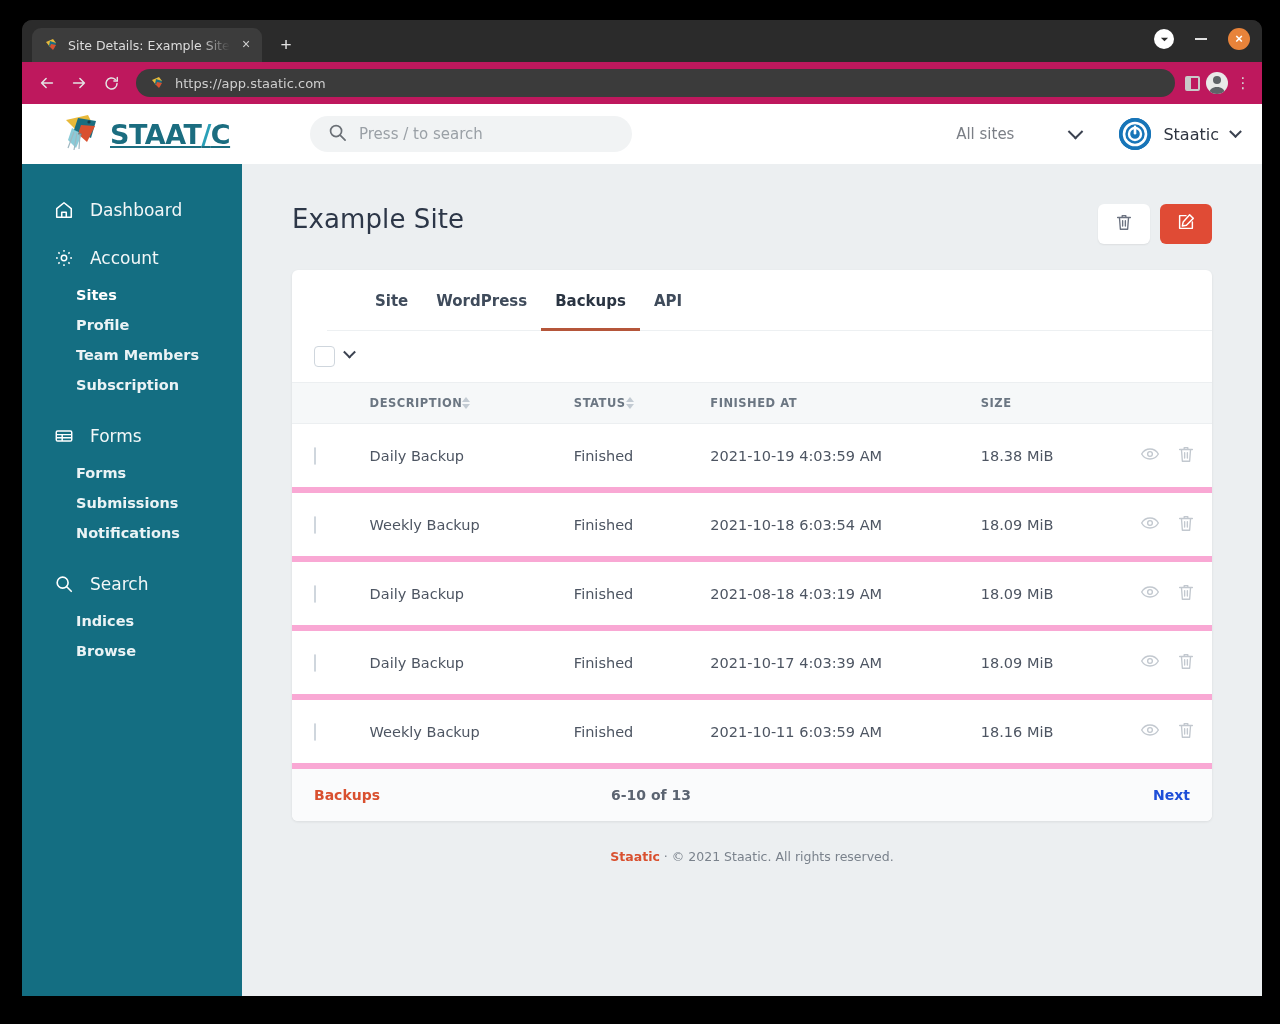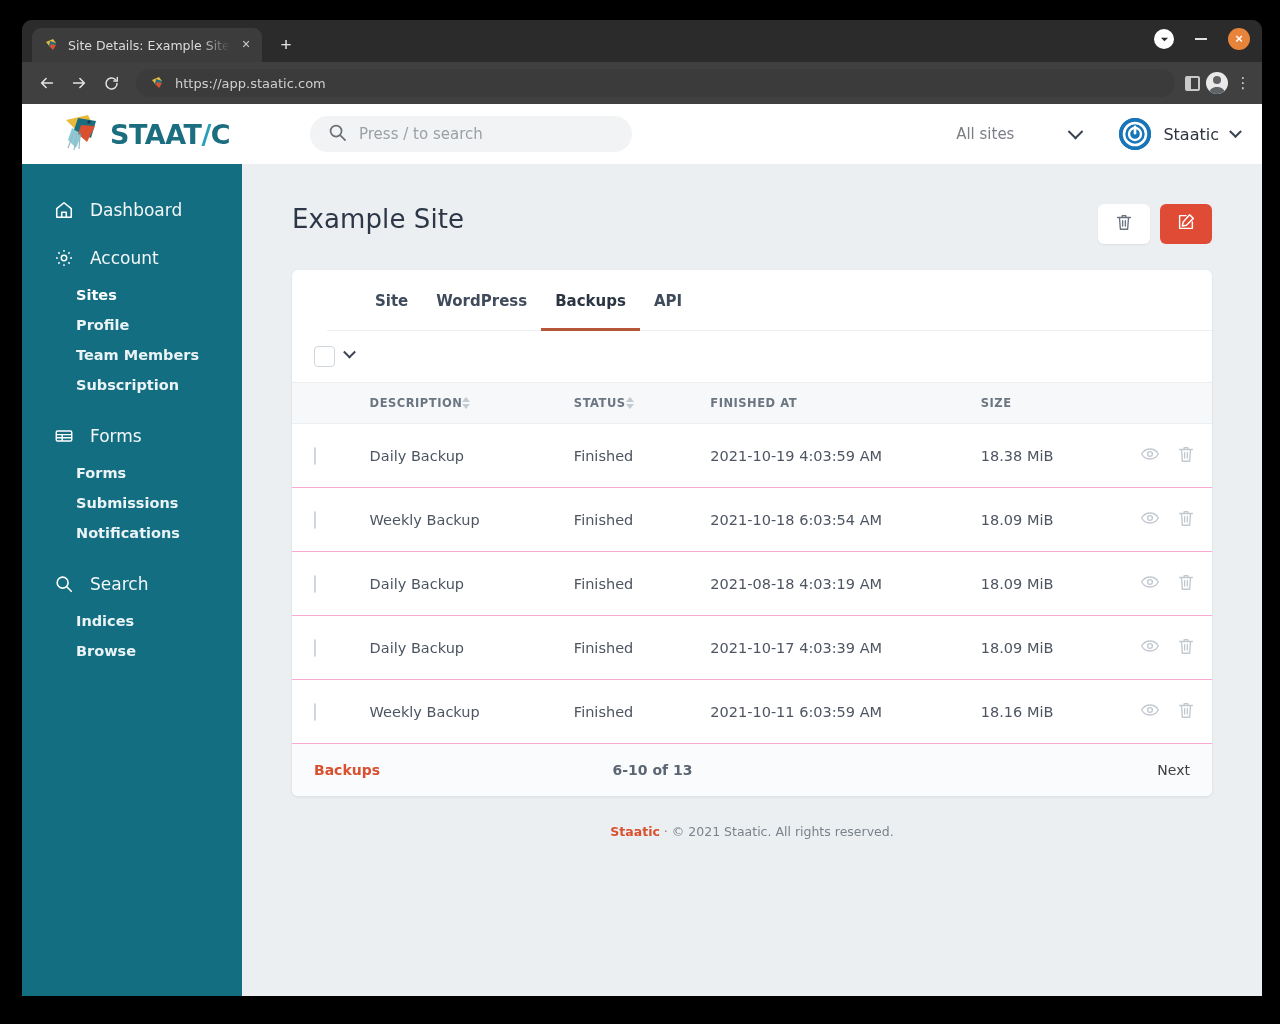--- a/index.html
+++ b/index.html
@@ -62,21 +62,21 @@
   .wc-min::after {
     content:""; position:absolute; left:4px; top:9px; width:12px; height:2px; background:#e0e0e0;
   }
   .wc-close {
     width: 22px; height: 22px; border-radius: 50%; background: #e8833a;
     color:#fff; font-size: 13px; line-height: 22px; text-align:center;
     font-family: "Liberation Sans", sans-serif; font-weight: bold;
   }
 
   .toolbar {
-    height: 42px; background: #404040;
+    height: 42px; background: #be185d;
     display: flex; align-items: center; gap: 2px; padding: 0 10px;
   }
   .tb-btn {
     width: 30px; height: 30px; display:flex; align-items:center; justify-content:center;
     color: #e4e4e4; border-radius: 50%;
   }
   .omnibox {
     flex: 1 1 auto; height: 28px; margin: 0 8px;
     background: #3b3b3b; border-radius: 14px;
     display: flex; align-items: center; gap: 9px; padding: 0 14px;
@@ -97,21 +97,21 @@
     width: 1240px; height: 892px; background: #eceff1;
     position: relative; overflow: hidden;
   }
   .apphead {
     height: 60px; background: #fff; display: flex; align-items: center;
     padding-left: 40px; position: relative;
   }
   .logo { display:flex; align-items:center; gap: 2px; width: 230px;}
   .logo-text {
     font-family: "DejaVu Sans", sans-serif;
-    font-weight: bold; font-size: 27px; color: #1b6d80; letter-spacing: -0.5px;
+    font-weight: bold; font-size: 27px; color: #1b6d80; letter-spacing: -0.5px; text-decoration: underline;
   }
   .logo-text .slash { color: #2aa0b8; }
   .search-box {
     width: 322px; height: 36px; background: #f1f3f4; border-radius: 18px;
     display: flex; align-items: center; gap: 12px; padding: 0 18px;
     margin-left: 18px;
   }
   .search-ph { color: #9aa0a6; font-size: 15px; }
   .head-right {
     position: absolute; right: 22px; top: 0; height: 60px;
@@ -182,35 +182,35 @@
     text-align: left; font-size: 11.5px; color: #6b7682; font-weight: 700;
     letter-spacing: .5px; padding: 13px 0; text-transform: uppercase;
     border-top: 1px solid #eceff1; border-bottom: 1px solid #eceff1;
   }
   .th-in { display:flex; align-items:center; }
   .sortico { display:flex; flex-direction:column; gap:2px; }
   .sortico i { display:block; width:0; height:0; border-left:4px solid transparent; border-right:4px solid transparent;}
   .sortico i.up   { border-bottom: 5px solid #c3cbd3; }
   .sortico i.down { border-top: 5px solid #c3cbd3; }
 
-  tbody td { padding: 20px 0; font-size: 14.5px; color: #4d5562; border-bottom: 1px solid #f9a8d4; }
+  tbody td { padding: 20px 0; font-size: 14.5px; color: #4d5562; border-bottom: 6px solid #f9a8d4; }
   .col-cb   { width: 78px; padding-left: 22px !important; }
   .col-desc { width: 205px; }
   .col-stat { width: 137px; }
   .col-fin  { width: 272px; margin-left: 36px; }
   .col-size { width: 160px; }
   .col-act  { text-align: right; padding-right: 16px !important; }
   .rowacts { display:flex; justify-content:flex-end; align-items:center; gap: 16px; color:#c2c8cf; }
 
   .pager {
     background: #fafbfc; display:flex; align-items:center; padding: 18px 22px;
     font-size: 14px;
   }
   .pg-prev { color: #d9502f; font-weight: 700; }
-  .pg-next { color: #404040; font-weight: 400; margin-left:auto; }
+  .pg-next { color: #1d4ed8; font-weight: 700; margin-left:auto; }
   .pg-mid  { color: #5b6471; font-weight: 600; margin: 0 auto; }
 
   .footer { text-align:center; padding: 28px 0; font-size: 12.5px; color: #7a828c; }
   .footer .brand { color: #d9502f; font-weight: 700; }
 </style>
 </head>
 <body>
 
 <div class="browser">
 

